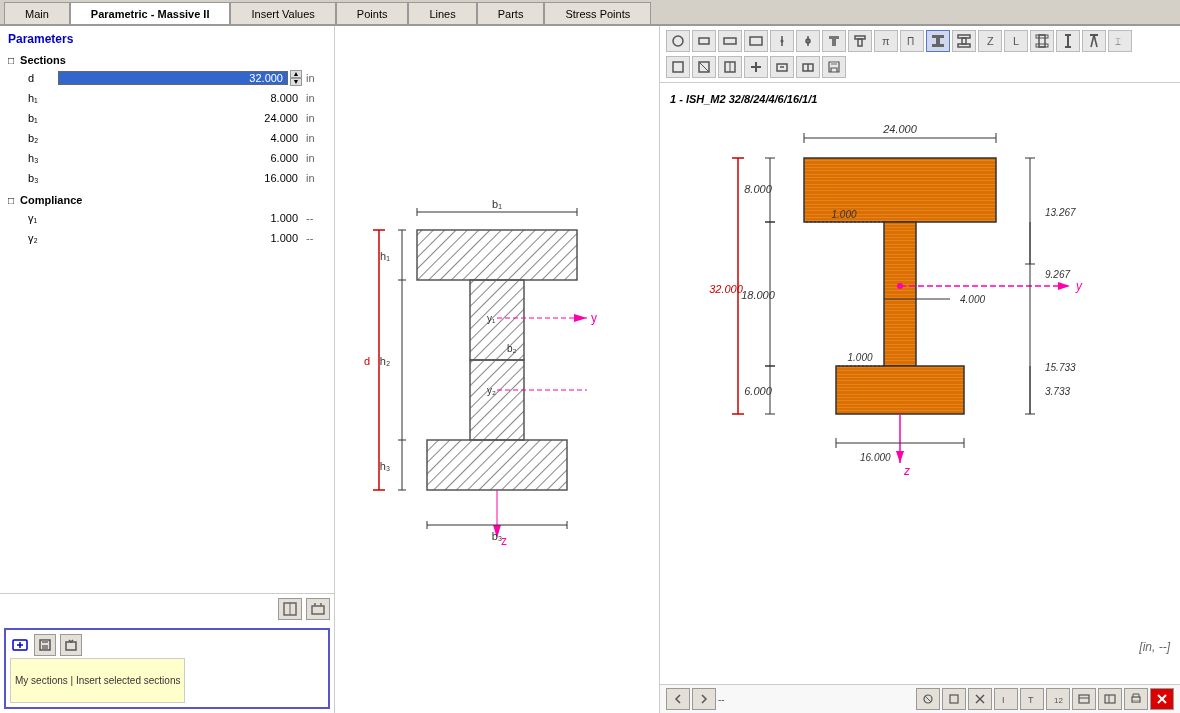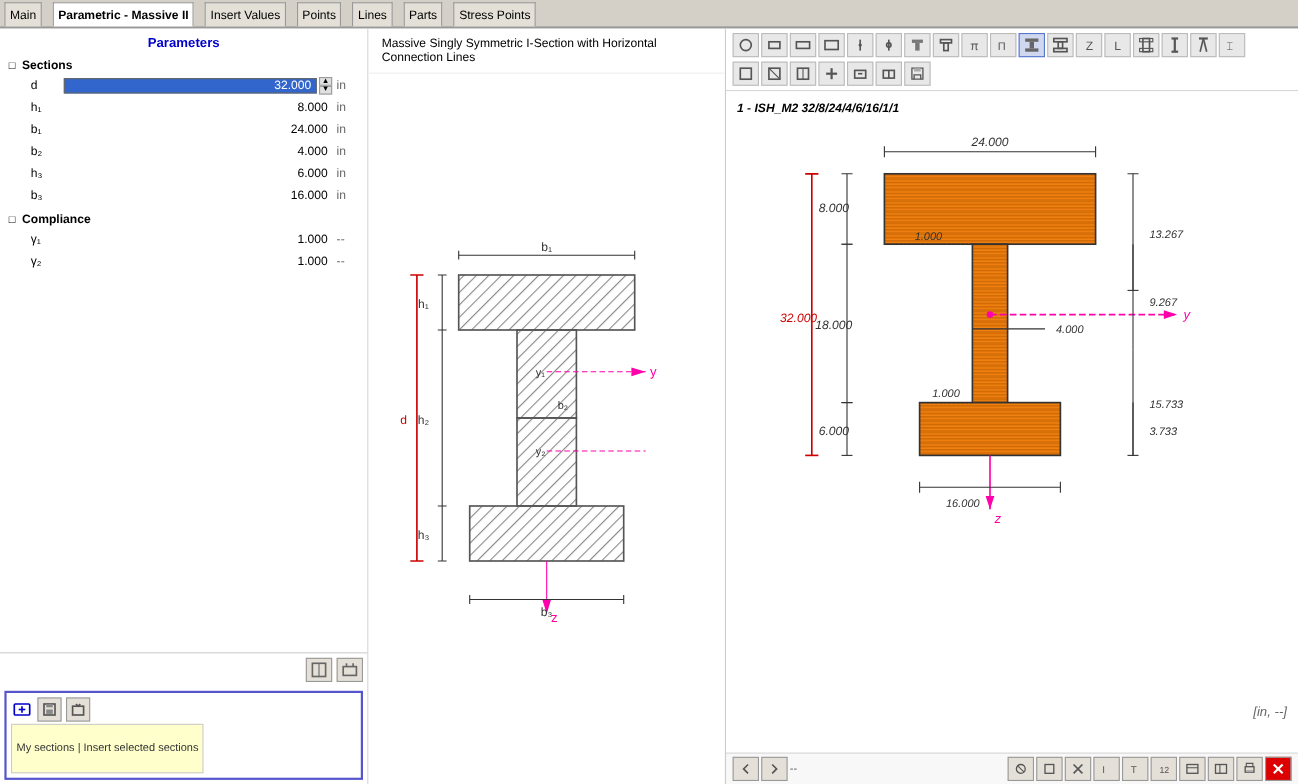--- a/index.html
+++ b/index.html
@@ -1,31 +1,31 @@
 <!DOCTYPE html>
 <html><head>
   <meta charset="utf-8">
   <style>
     * { box-sizing: border-box; margin: 0; padding: 0; }
     body { font-family: 'Segoe UI', Arial, sans-serif; font-size: 11px; background: #f0f0f0; width: 1180px; height: 713px; overflow: hidden; }
     
     
     .tab-bar { display: flex; background: #d4d0c8; border-bottom: 2px solid #999; height: 26px; align-items: flex-end; padding-left: 4px; }
-    .tab { padding: 3px 4px; border: 1px solid #999; border-bottom: none; background: #e4e0d8; cursor: pointer; font-size: 11px; height: 22px; display: flex; align-items: center; margin-right: 10px; }
+    .tab { padding: 3px 20px; border: 1px solid #999; border-bottom: none; background: #e4e0d8; cursor: pointer; font-size: 11px; height: 22px; display: flex; align-items: center; margin-right: 0; }
     .tab.active { background: #fff; font-weight: bold; }
     
     
     .main-container { display: flex; height: calc(713px - 26px); }
     
     
     .left-panel { width: 335px; background: #fff; border-right: 1px solid #ccc; display: flex; flex-direction: column; }
     .left-content { flex: 1; overflow: auto; }
     
     
-    .params-header { color: #0000cc; font-weight: bold; padding: 6px 8px 4px; font-size: 12px; text-align: center; }
+    .params-header { color: #0000cc; font-weight: bold; padding: 6px 8px 4px; font-size: 12px; }
     .tree-section { padding: 2px 0; }
     .tree-group-header { display: flex; align-items: center; padding: 2px 8px; font-weight: bold; cursor: pointer; }
     .tree-group-header .minus-icon { margin-right: 6px; font-size: 10px; }
     .tree-item { display: flex; align-items: center; padding: 1px 8px 1px 28px; height: 20px; }
     .tree-item-label { width: 30px; color: #000; }
     .tree-item-value { flex: 1; text-align: right; padding-right: 4px; }
     .tree-item-value.highlighted { background: #3366cc; color: #fff; padding: 0 4px; border: 1px solid #666; display: flex; align-items: center; justify-content: flex-end; }
     .tree-item-spinners { display: flex; flex-direction: column; margin-left: 2px; }
     .spinner-btn { width: 12px; height: 8px; border: 1px solid #999; background: #e0e0e0; font-size: 7px; line-height: 8px; text-align: center; cursor: pointer; display: flex; align-items: center; justify-content: center; }
     .tree-item-unit { color: #666; margin-left: 4px; width: 20px; }
@@ -186,24 +186,20 @@
               <rect x="1" y="3" width="10" height="8" fill="none" stroke="#555" stroke-width="1.5"></rect>
               <polyline points="4,1 6,3 8,1" fill="none" stroke="#555" stroke-width="1.5"></polyline>
             </svg>
         </div>
       </div>
       <div class="my-sections-hint">My sections | Insert selected sections</div>
     </div>
   </div>
 
   <div class="center-panel">
-    <div class="center-title">
-      <span>Massive Singly Symmetric I-Section with Horizontal</span><br>
-      <span>Connection Lines</span>
-    </div>
     <div class="center-diagram">
       <svg width="280" height="400" viewBox="0 0 280 400">
 
         <rect x="60" y="60" width="160" height="50" fill="url(#hatch)" stroke="#555" stroke-width="1.5"></rect>
 
         <rect x="113" y="110" width="54" height="80" fill="url(#hatch)" stroke="#555" stroke-width="1.5"></rect>
 
         <rect x="113" y="190" width="54" height="80" fill="url(#hatch)" stroke="#555" stroke-width="1.5"></rect>
 
         <rect x="70" y="270" width="140" height="50" fill="url(#hatch)" stroke="#555" stroke-width="1.5"></rect>

